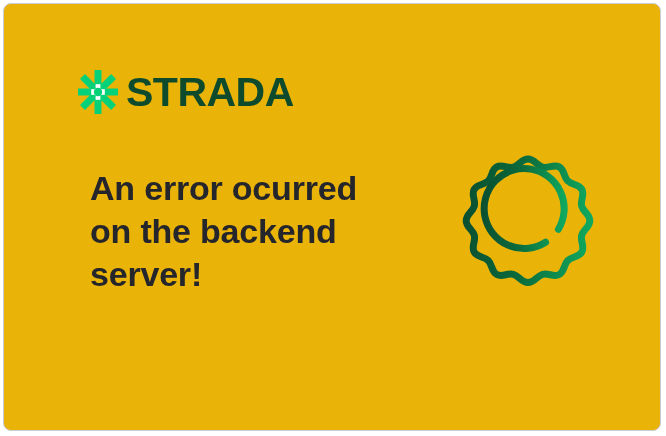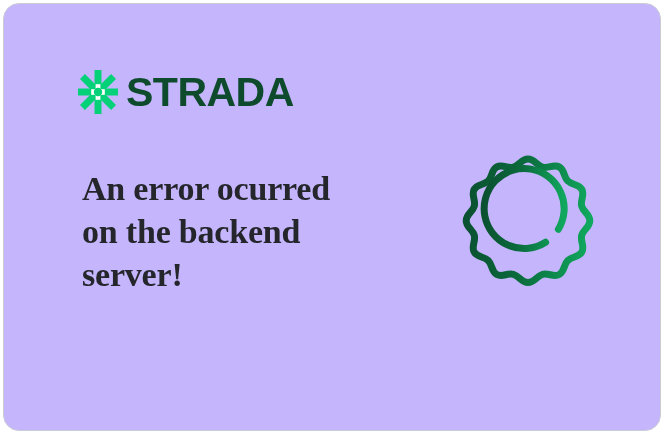--- a/index.html
+++ b/index.html
@@ -14,23 +14,23 @@
     overflow: hidden;
   }
 
   #error-card {
     position: absolute;
     left: 3px;
     top: 3px;
     width: 658px;
     height: 428px;
     box-sizing: border-box;
-    background: #c4b5fd;
+    background: #eab308;
     border: 1px solid #c9ccd4;
-    border-radius: 16px;
+    border-radius: 8px;
   }
 
   
   .brand-lockup {
     position: absolute;
     left: 74px;
     top: 66px;
     display: flex;
     align-items: center;
     gap: 8px;
@@ -48,24 +48,24 @@
     letter-spacing: -0.5px;
     line-height: 1;
     color: #0e4b2d;
     white-space: nowrap;
     -webkit-font-smoothing: antialiased;
   }
 
   
   .error-message {
     position: absolute;
-    left: 78px;
+    left: 86px;
     top: 163px;
     width: 290px;
-    font-family: Liberation Serif, serif;
+    font-family: Liberation Sans, sans-serif;
     font-size: 34px;
     font-weight: bold;
     line-height: 43px;
     letter-spacing: -0.2px;
     color: #25262b;
     -webkit-font-smoothing: antialiased;
   }
 
   
   .gear-illustration {

